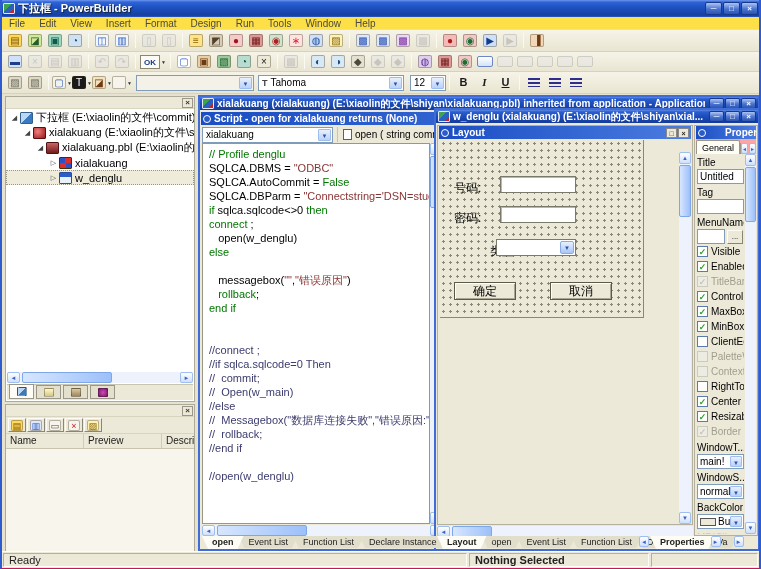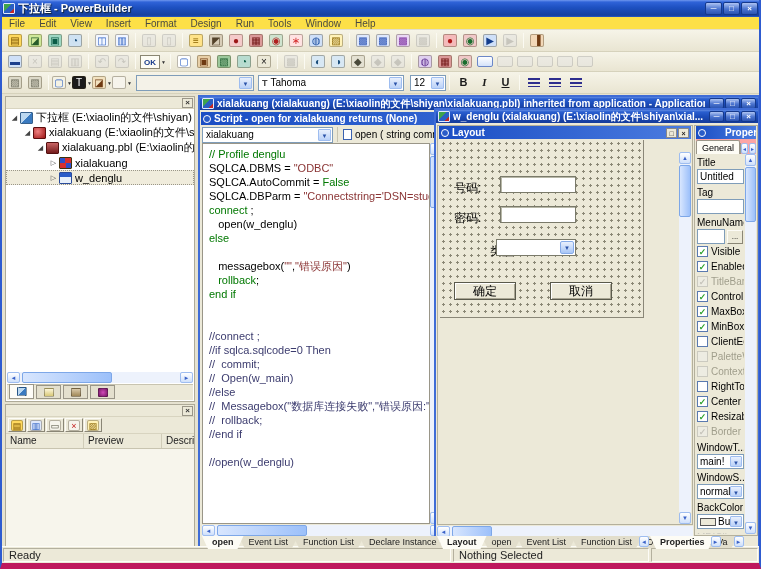--- a/index.html
+++ b/index.html
@@ -1,18 +1,18 @@
 <!DOCTYPE html>
 <html><head>
 <meta charset="utf-8">
 <style>
   html,body{margin:0;padding:0;background:#fff;}
   *{box-sizing:border-box;font-family:"Liberation Sans",sans-serif;}
   #app{position:relative;width:761px;height:569px;background:#e6e2d0;overflow:hidden;
-       border-left:2px solid #2e5bd0;border-right:2px solid #2e5bd0;border-bottom:6px solid #be185d;}
+       border-left:2px solid #2e5bd0;border-right:2px solid #2e5bd0;border-bottom:1px solid #be185d;}
   
   #titlebar{position:absolute;top:0;left:-2px;right:-2px;height:17px;display:flex;align-items:center;gap:3px;
     padding:0 3px;color:#fff;font-size:11px;font-weight:bold;
     background:linear-gradient(180deg,#6f97ee 0%,#2f63d8 12%,#1d50c0 45%,#16409e 90%,#2a5ac6 100%);}
   #titlebar .apptext{flex:1;white-space:nowrap;overflow:hidden;text-shadow:1px 1px 1px #123;}
   .appico{width:12px;height:11px;border-radius:1px;flex:none;
     background:linear-gradient(135deg,#3fa34d 0 40%,#2b5fc2 40% 75%,#c22727 75%);border:1px solid #dfe8ff;}
   .cap-btn{width:17px;height:13px;margin-left:1px;border-radius:2px;flex:none;text-align:center;
     background:linear-gradient(180deg,#aec4f2,#4a73cf 55%,#2c55b2);border:1px solid #15398c;
     color:#fff;font-size:8px;line-height:11px;font-weight:bold;}
@@ -181,21 +181,21 @@
     padding:1px 14px 0 2px;white-space:nowrap;overflow:hidden;}
   .pcombo .cbtn{width:12px;}
   .swatch{display:inline-block;width:16px;height:8px;background:#ece9d8;border:1px solid #555;
     vertical-align:middle;margin-right:2px;}
   #props-vsb{position:absolute;right:1px;top:28px;width:11px;bottom:1px;}
   
   #statusbar{position:absolute;left:0;right:0;bottom:0;height:17px;background:#ece9d8;
     border-top:1px solid #fdfcf7;display:flex;font-size:11px;color:#222;}
   .scell{border:1px solid;border-color:#b4b09e #fdfcf7 #fdfcf7 #b4b09e;margin:1px;display:flex;
     align-items:center;padding:0 5px;white-space:nowrap;overflow:hidden;}
-  #scell1{flex:1;} #scell2{width:196px;justify-content:flex-start;} #scell3{width:107px;}
+  #scell1{flex:1;} #scell2{width:180px;justify-content:flex-start;font-weight:bold;} #scell3{width:107px;}
 </style>
 </head>
 <body>
 
 <div id="app">
 
   <div id="titlebar">
     <span class="appico"></span>
     <span class="apptext">下拉框 - PowerBuilder</span>
     <span id="main-ctrls" style="display:flex">
@@ -438,21 +438,21 @@
   </div>
 
   <div id="tree-panel">
     <div class="pstrip">
         <span class="xbtn">×</span>
       </div>
     <div id="treebody">
         <div class="trow" style="padding-left: 3px;">
           <span class="texp">◢</span>
           <span class="tico i-workspace"></span>
-          <span class="tlabel">下拉框 (E:\xiaolin的文件\shiyan)</span>
+          <span class="tlabel">下拉框 (E:\xiaolin的文件\commit)</span>
         </div>
         <div class="trow" style="padding-left: 16px;">
           <span class="texp">◢</span>
           <span class="tico i-target"></span>
           <span class="tlabel">xialakuang (E:\xiaolin的文件\shiyan</span>
         </div>
         <div class="trow" style="padding-left: 29px;">
           <span class="texp">◢</span>
           <span class="tico i-library"></span>
           <span class="tlabel">xialakuang.pbl (E:\xiaolin的文件</span>
@@ -540,20 +540,21 @@
       <span id="scombo2">
         <span class="docico"></span>
         <span>open ( string comman</span>
       </span>
     </div>
     <div id="codearea">
         <div class="cline"><span class="c-cm">// Profile denglu</span></div>
         <div class="cline"><span class="c-pl">SQLCA.DBMS = </span><span class="c-st">"ODBC"</span></div>
         <div class="cline"><span class="c-pl">SQLCA.AutoCommit = </span><span class="c-kw">False</span></div>
         <div class="cline"><span class="c-pl">SQLCA.DBParm = </span><span class="c-st">"Connectstring='DSN=student'"</span></div>
+        <div class="cline"><span class="c-kw">if</span><span class="c-pl"> sqlca.sqlcode&lt;&gt;0 </span><span class="c-kw">then</span></div>
         <div class="cline"><span class="c-kw">connect</span><span class="c-pl"> ;</span></div>
         <div class="cline"><span class="c-pl">   open(w_denglu)</span></div>
         <div class="cline"><span class="c-kw">else</span></div>
         <div class="cline"><span class="c-pl">&nbsp;</span></div>
         <div class="cline"><span class="c-pl">   messagebox(</span><span class="c-st">""</span><span class="c-pl">,</span><span class="c-st">"错误原因"</span><span class="c-pl">)</span></div>
         <div class="cline"><span class="c-pl">   </span><span class="c-kw">rollback</span><span class="c-pl">;</span></div>
         <div class="cline"><span class="c-kw">end if</span></div>
         <div class="cline"><span class="c-pl">&nbsp;</span></div>
         <div class="cline"><span class="c-pl">&nbsp;</span></div>
         <div class="cline"><span class="c-nv">//connect ;</span></div>

